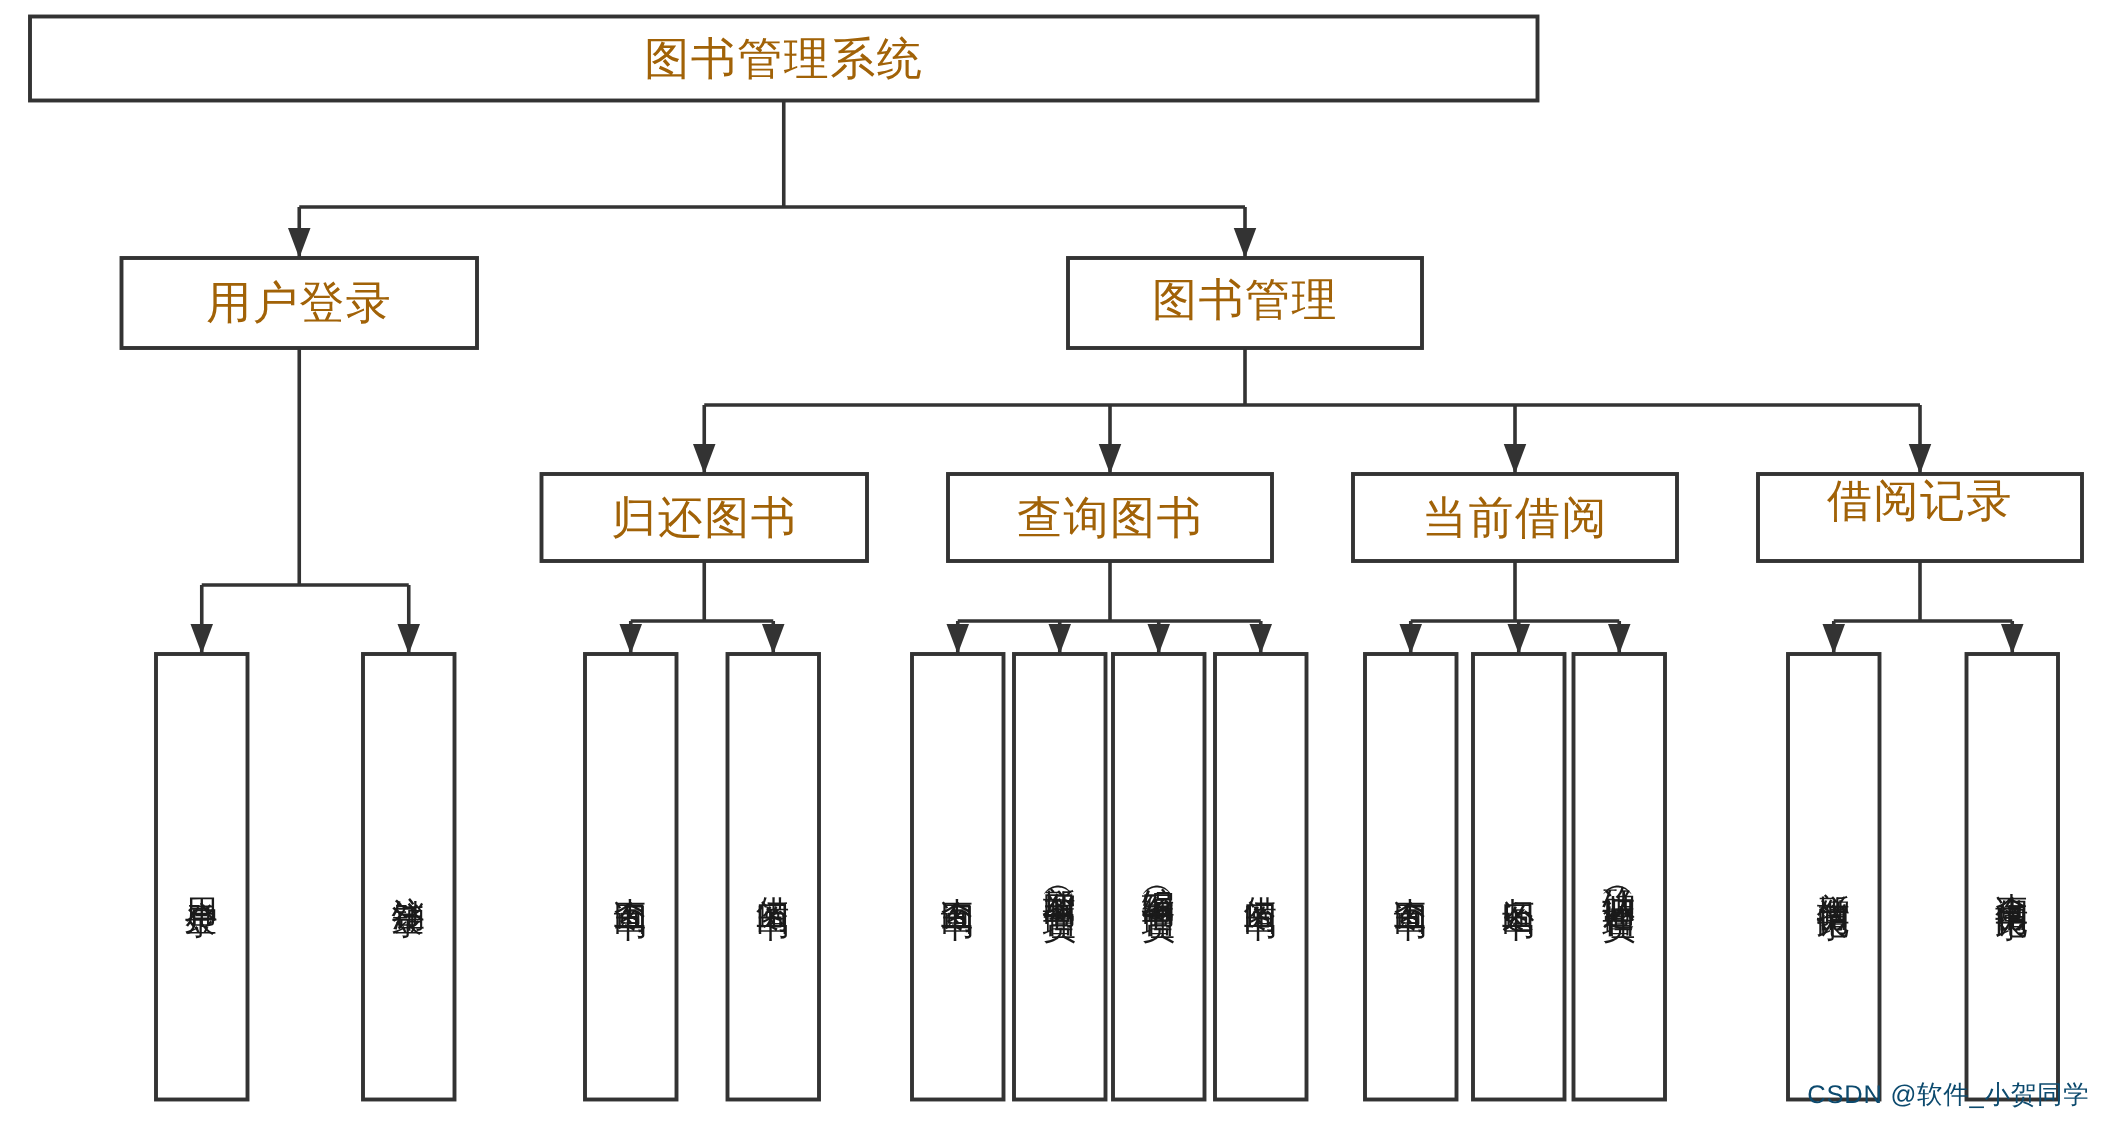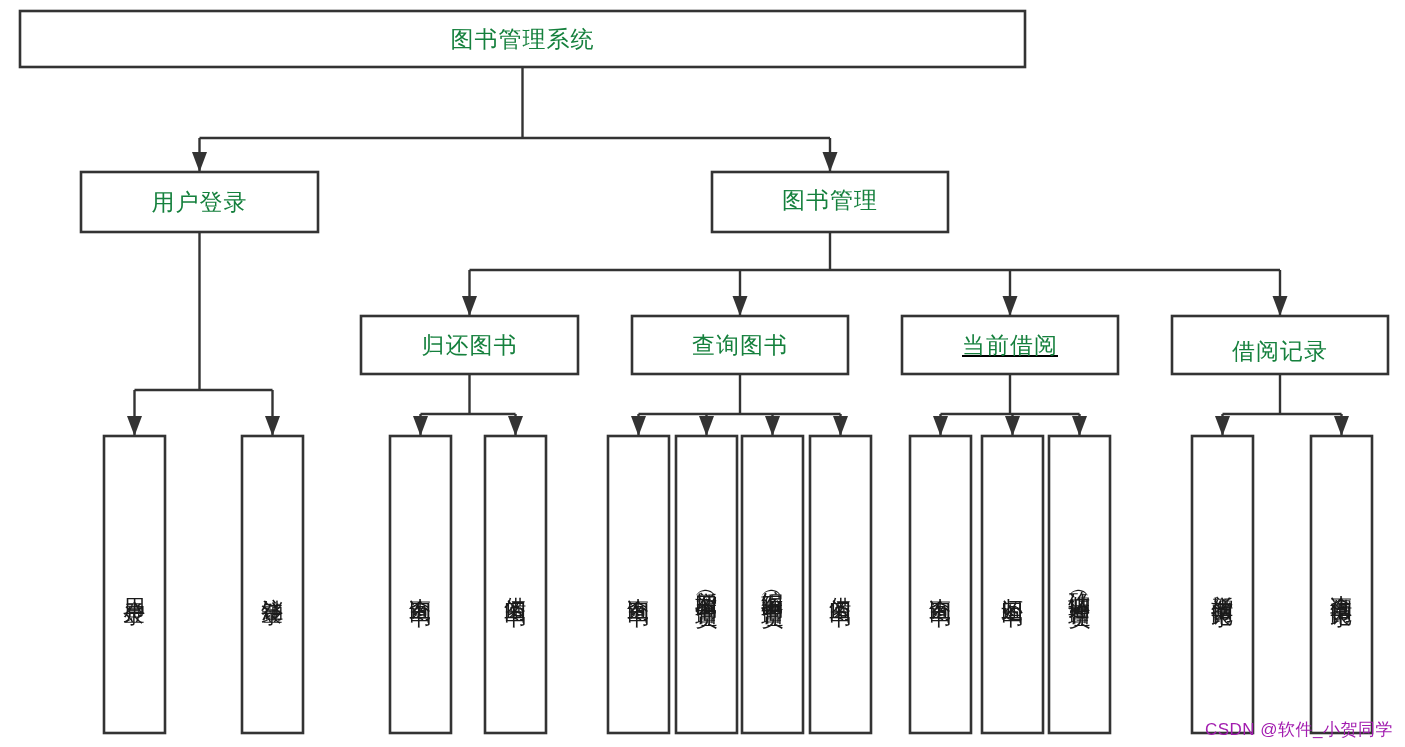--- a/index.html
+++ b/index.html
@@ -60,33 +60,33 @@
   }
   .hlabel-wrap {
     position: absolute;
     display: flex;
     align-items: center;
     justify-content: center;
     pointer-events: none;
   }
   .hlabel-text {
     font-family: "Liberation Sans", "DejaVu Sans", sans-serif;
-    font-size: 23px;
-    color: #15803d;
+    font-size: 30px;
+    color: #a16207;
     letter-spacing: 1px;
     white-space: nowrap;
     text-align: center;
   }
   #watermark {
     position: absolute;
     right: 12px;
     bottom: 6px;
     font-family: "Liberation Sans", "DejaVu Sans", sans-serif;
     font-size: 17px;
-    color: #a21caf;
+    color: #0c4a6e;
     letter-spacing: 0.5px;
     white-space: nowrap;
     pointer-events: none;
   }
 </style>
 </head>
 <body>
 
 <div id="diagram-root">
   <svg class="diagram-canvas" viewBox="0 0 1405 747">
@@ -177,24 +177,24 @@
       </div>
       <div class="hlabel-wrap" style="left: 712px; top: 172px; width: 236px; height: 56px;">
         <div class="hlabel-text">图书管理</div>
       </div>
       <div class="hlabel-wrap" style="left: 361px; top: 316px; width: 217px; height: 58px;">
         <div class="hlabel-text">归还图书</div>
       </div>
       <div class="hlabel-wrap" style="left: 632px; top: 316px; width: 216px; height: 58px;">
         <div class="hlabel-text">查询图书</div>
       </div>
-      <div class="hlabel-wrap" style="left: 902px; top: 316px; width: 216px; height: 58px; text-decoration: underline;">
+      <div class="hlabel-wrap" style="left: 902px; top: 316px; width: 216px; height: 58px;">
         <div class="hlabel-text">当前借阅</div>
       </div>
-      <div class="hlabel-wrap" style="left: 1172px; top: 316px; width: 216px; height: 70px; border-radius: 26px;">
+      <div class="hlabel-wrap" style="left: 1172px; top: 299px; width: 216px; height: 70px; border-radius: 26px;">
         <div class="hlabel-text">借阅记录</div>
       </div>
       <div class="vlabel-wrap" style="left: 104px; top: 436px; width: 61px; height: 297px;">
         <div class="vlabel-text">用户登录</div>
       </div>
       <div class="vlabel-wrap" style="left: 242px; top: 436px; width: 61px; height: 297px;">
         <div class="vlabel-text">注销登录</div>
       </div>
       <div class="vlabel-wrap" style="left: 390px; top: 436px; width: 61px; height: 297px;">
         <div class="vlabel-text">查询图书</div>

